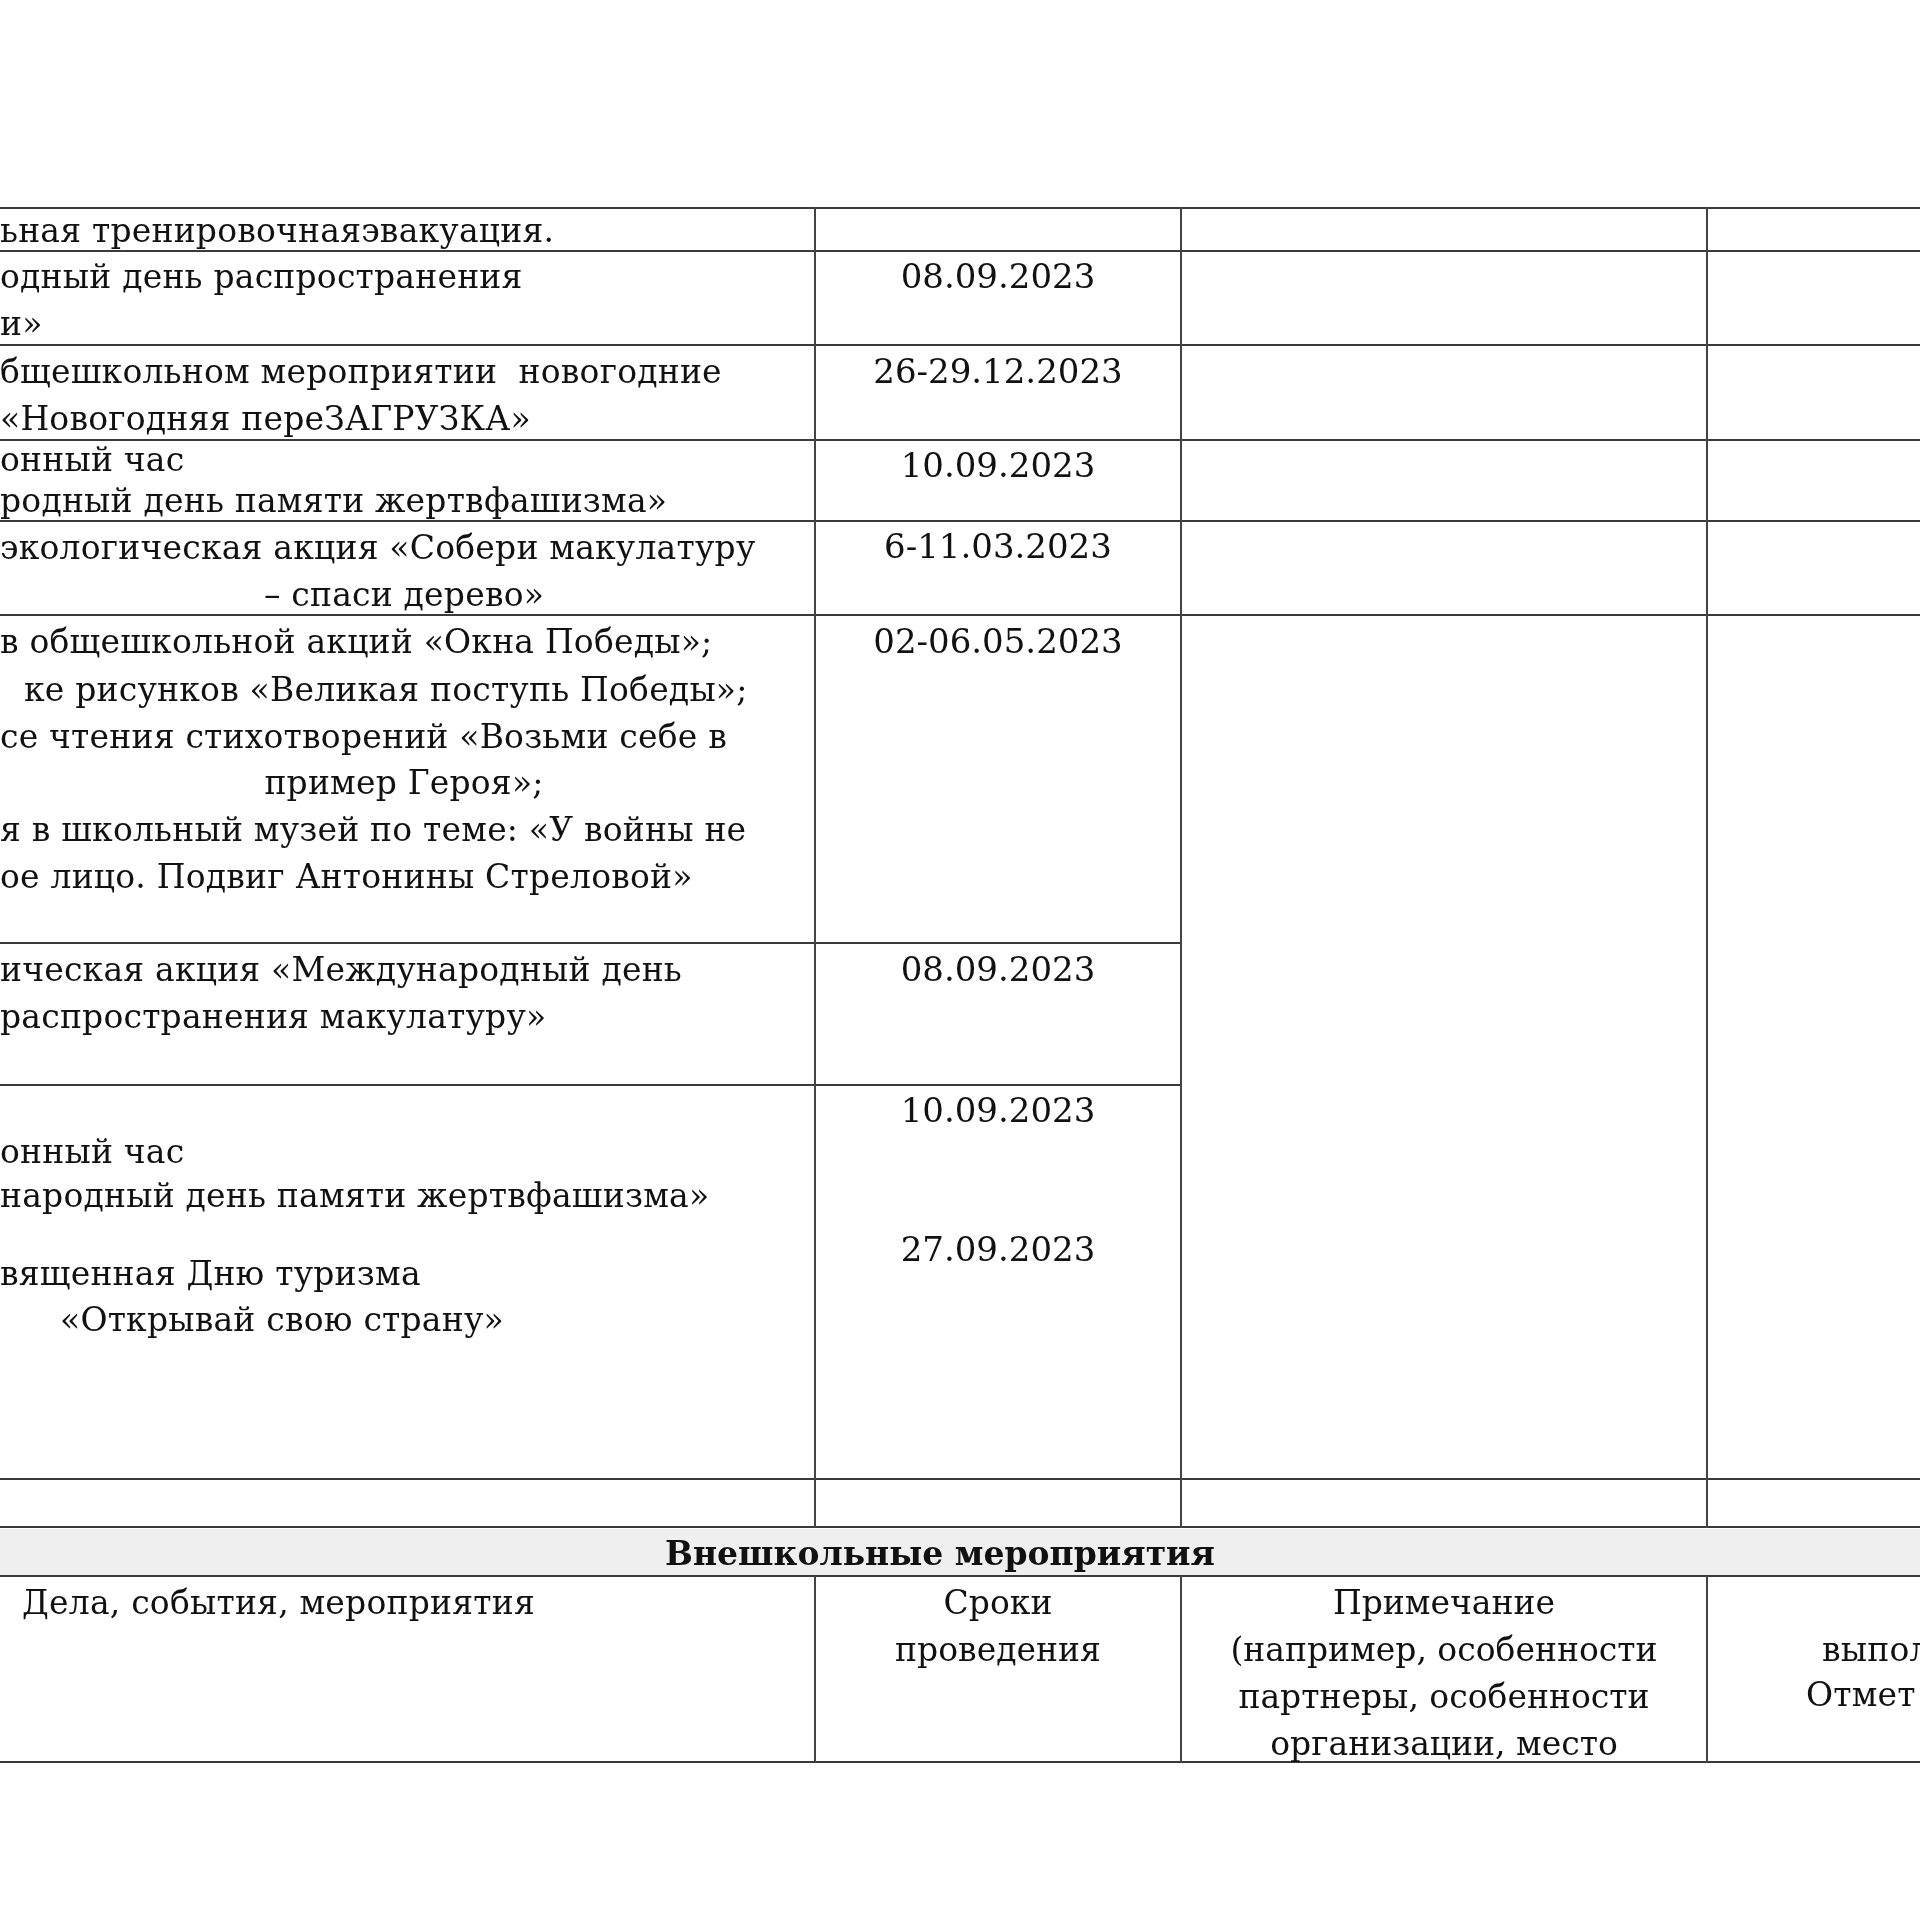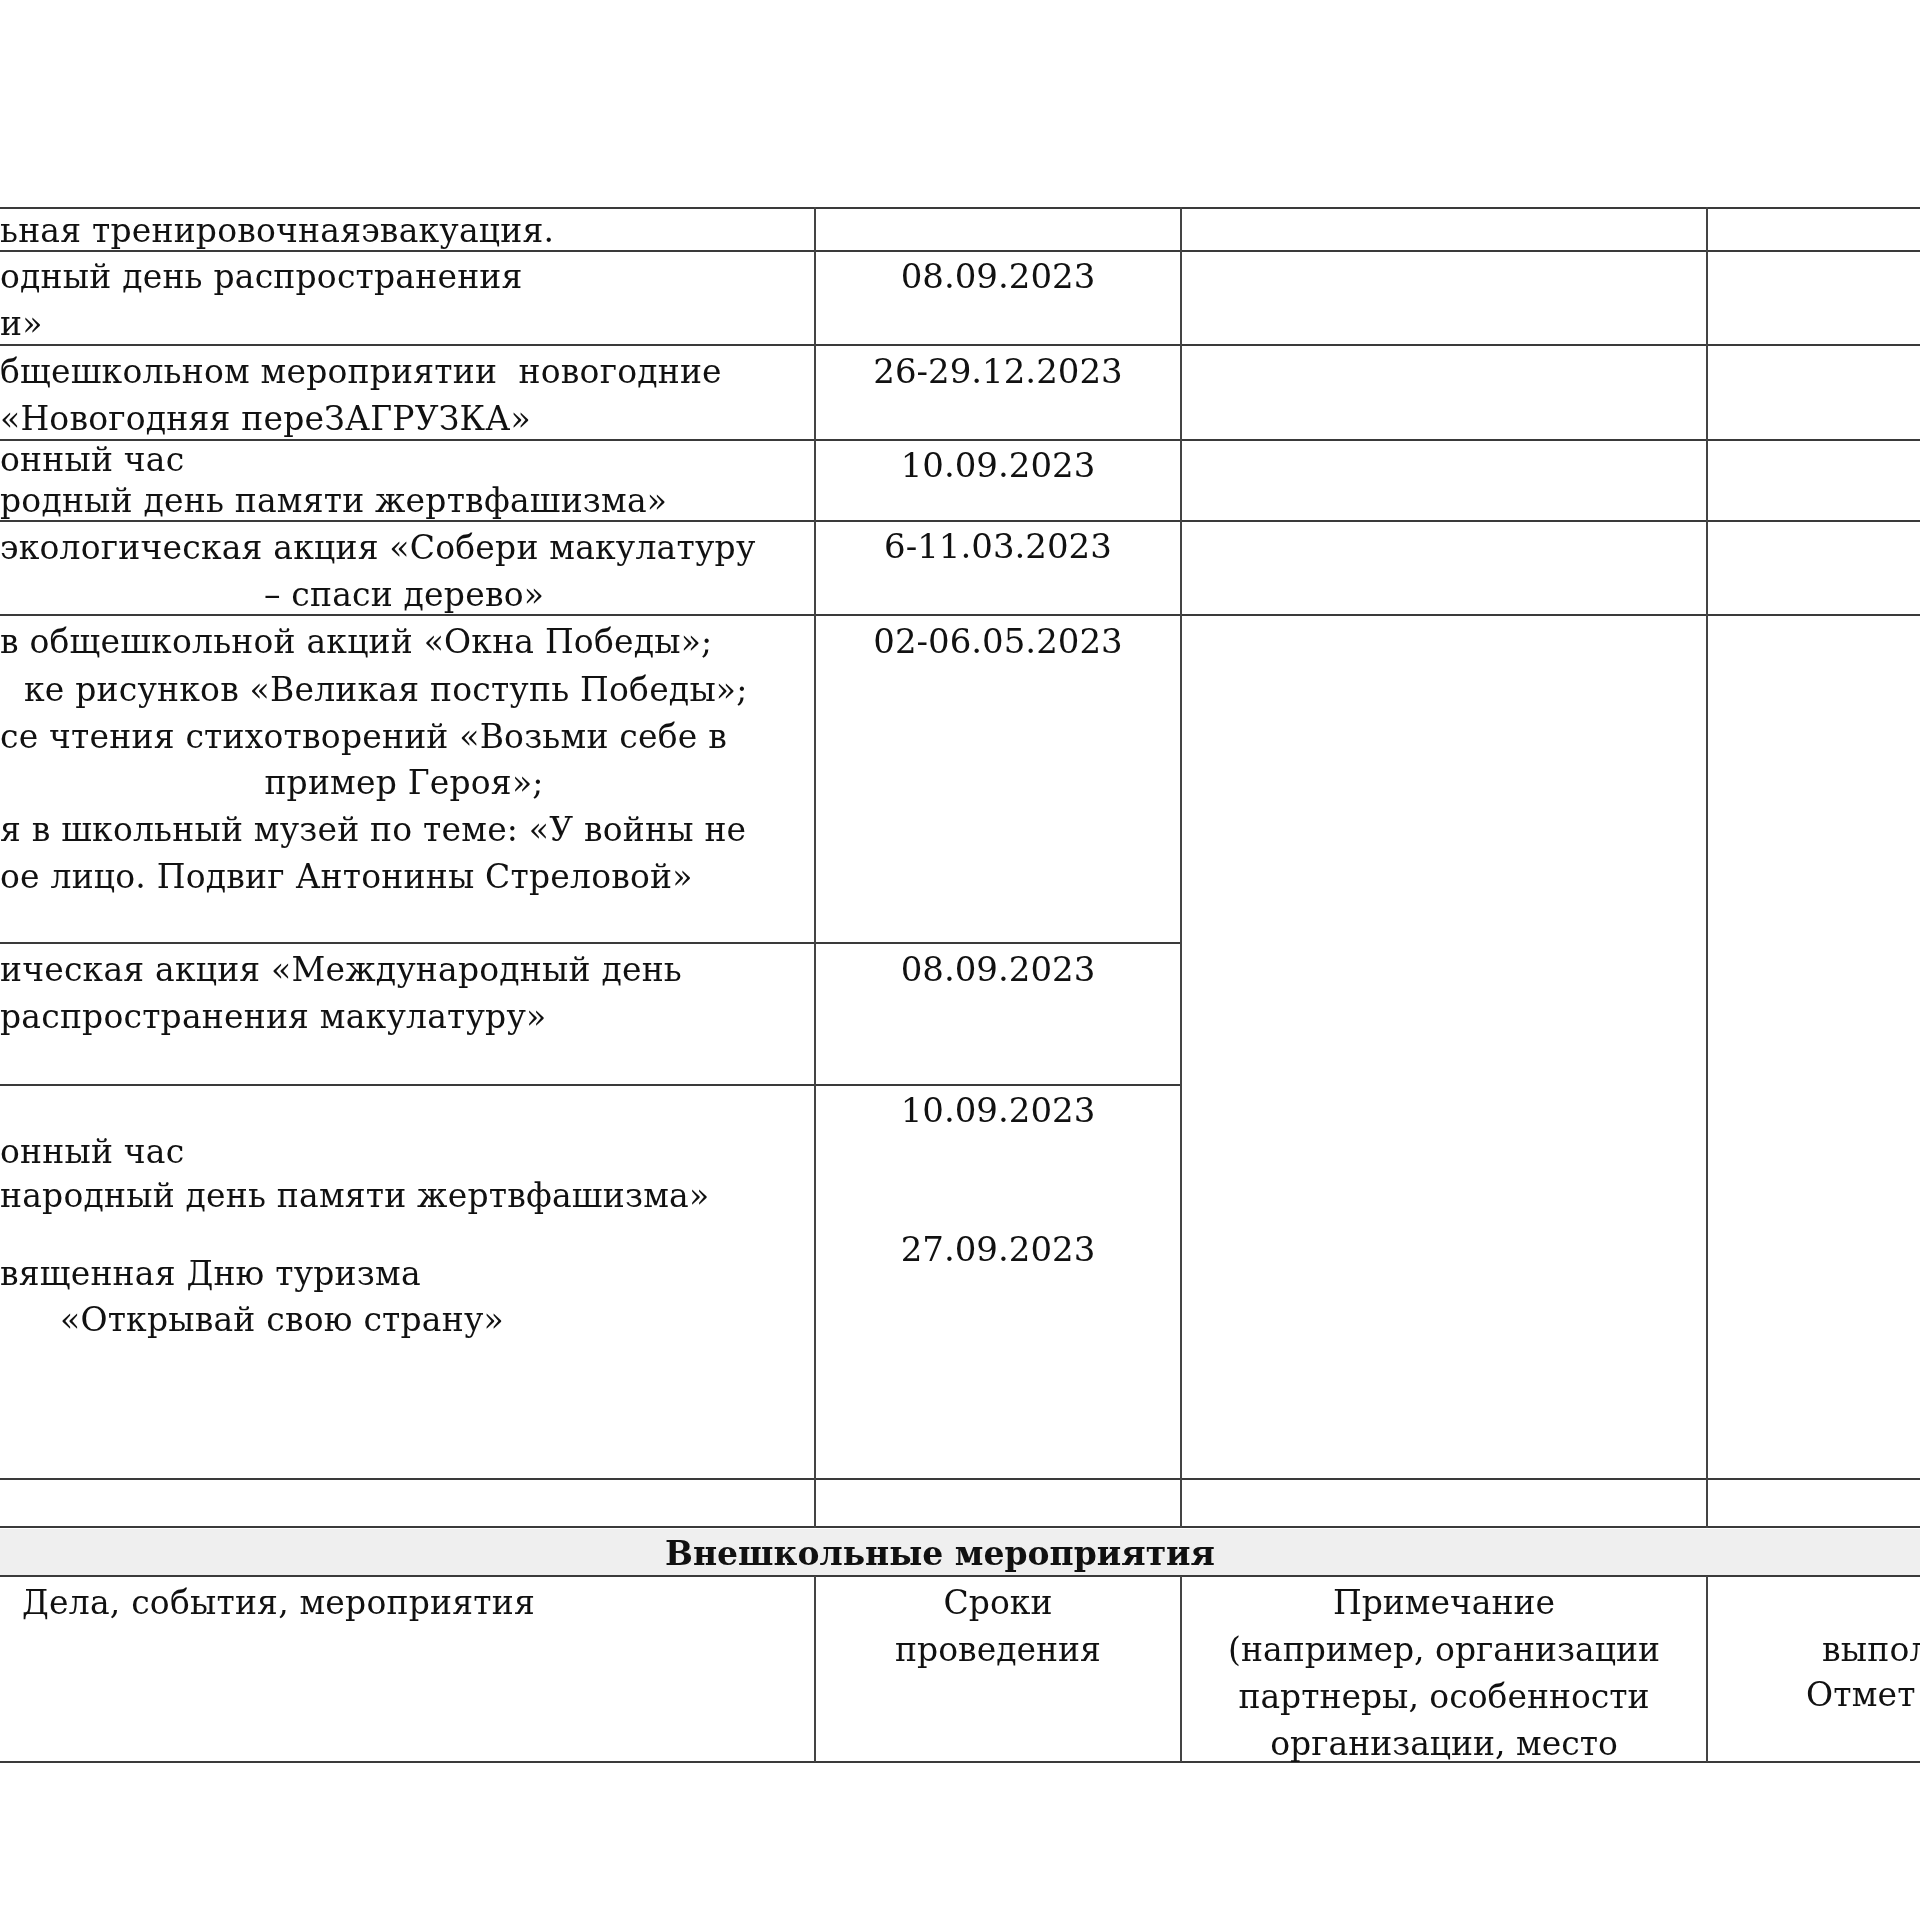--- a/index.html
+++ b/index.html
@@ -136,20 +136,20 @@
   <div class="date" style="top:1226px;">27.09.2023</div>
 
   <div class="hdr bold" style="left:0;width:1880px;top:1530px;">Внешкольные мероприятия</div>
 
   <div class="txt" style="left:22px;top:1579px;">Дела, события, мероприятия</div>
 
   <div class="hdr" style="left:815px;width:366px;top:1579px;">Сроки</div>
   <div class="hdr" style="left:815px;width:366px;top:1626px;">проведения</div>
 
   <div class="hdr" style="left:1182px;width:524px;top:1579px;">Примечание</div>
-  <div class="hdr" style="left:1182px;width:524px;top:1626px;">(например, организации</div>
+  <div class="hdr" style="left:1182px;width:524px;top:1626px;">(например, особенности</div>
   <div class="hdr" style="left:1182px;width:524px;top:1673px;">партнеры, особенности</div>
   <div class="hdr" style="left:1182px;width:524px;top:1720px;">организации, место</div>
 
   <div class="txt" style="left:1806px;top:1671px;">Отмет</div>
   <div class="txt" style="left:1822px;top:1626px;">выполн</div>
 
 </div>
 
 </body></html>

